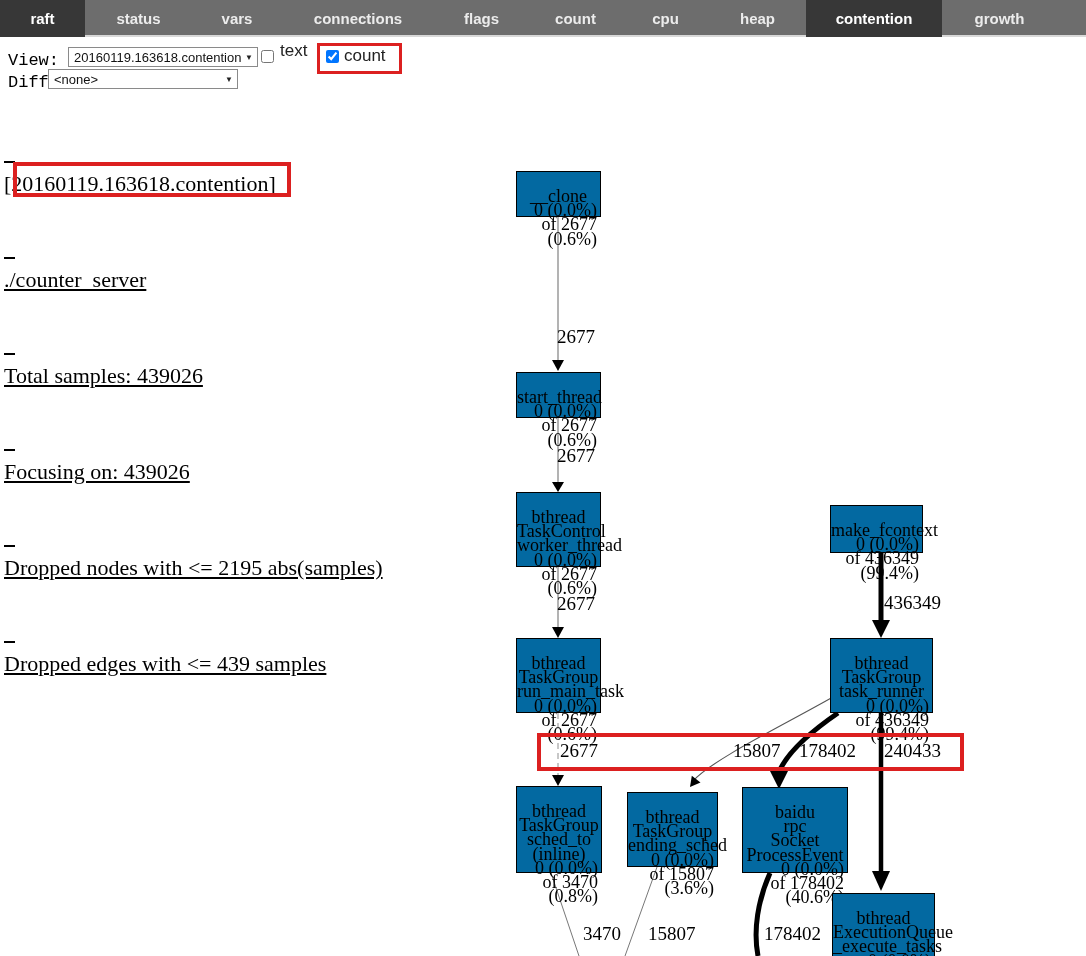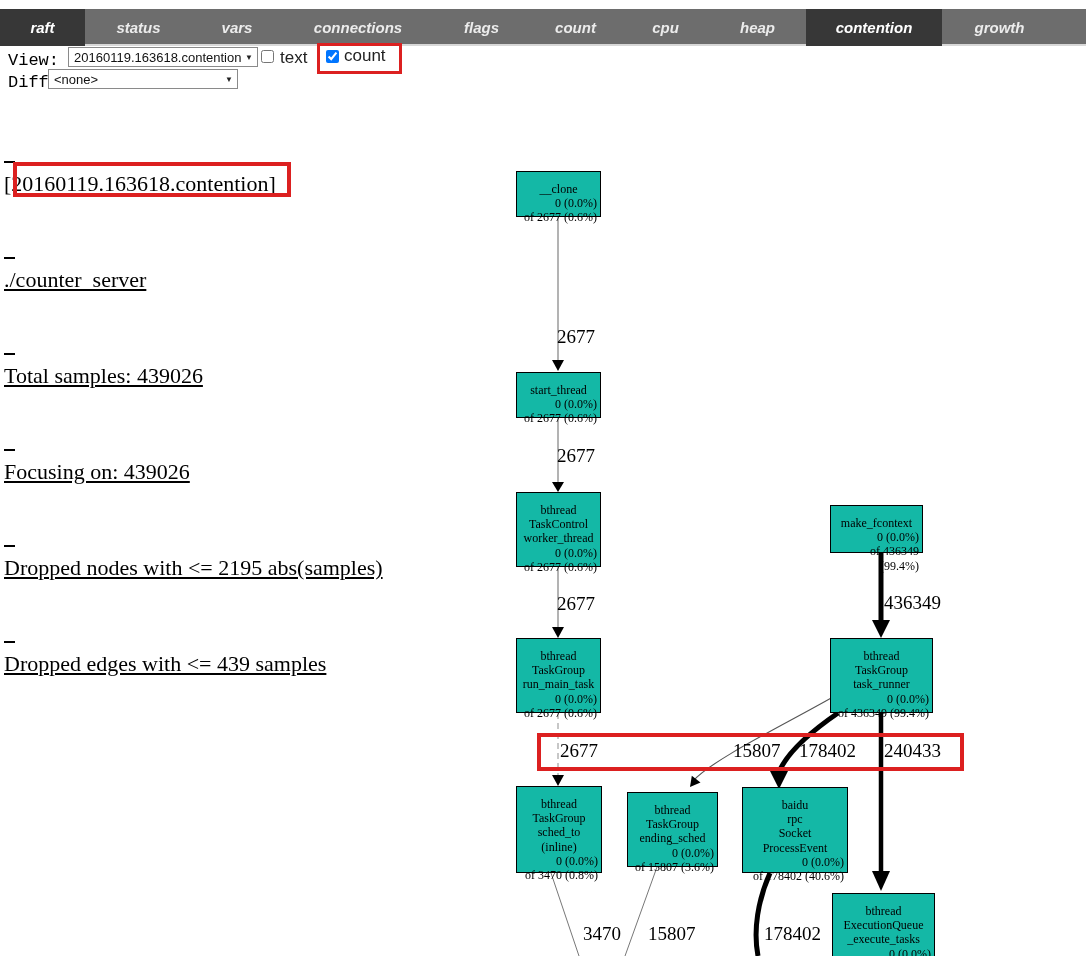--- a/index.html
+++ b/index.html
@@ -1,43 +1,43 @@
 <!DOCTYPE html>
 <html><head>
 <meta charset="utf-8">
 <style>
   * { margin:0; padding:0; box-sizing:border-box; }
   html,body { width:1086px; height:956px; overflow:hidden; background:#fff; position:relative;
               font-family:"Liberation Sans", sans-serif; }
 
   
-  .navbar { position:absolute; left:0; top:9px; width:1086px; height:37px; background:#6d6d6d;
-            border-bottom:2px solid #d8d8d8; display:flex;font-style:italic; }
+  .navbar { position:absolute; left:0; top:0; width:1086px; height:37px; background:#6d6d6d;
+            border-bottom:2px solid #d8d8d8; display:flex; }
   .tab { height:37px; display:flex; align-items:center; justify-content:center;
          color:#ececec; font-size:15px; font-weight:bold; cursor:pointer; }
   .tab.dark { background:#373737; color:#fff; }
 
   
   .ctl-label { position:absolute; font-family:"Liberation Mono", monospace; font-size:17px; color:#000; }
   .selectbox { position:absolute; width:190px; height:20px; border:1px solid #8a8a8a; background:#fff;
                font-size:13px; color:#111; padding:2px 18px 0 5px; white-space:nowrap; overflow:hidden; }
   .selectbox .arrow { position:absolute; right:4px; top:5px; font-size:8px; color:#222; }
   .cbx { position:absolute; width:13px; height:13px; }
   .cbx-label { position:absolute; font-size:17px; color:#222; }
 
   
   .summary { position:absolute; left:4px; top:104px; font-family:"Liberation Serif", serif;
              font-size:22px; line-height:32px; color:#000; white-space:pre;text-decoration:underline; }
 
   
   svg.edges { position:absolute; left:0; top:0; width:1086px; height:956px; pointer-events:none; }
   svg.edges text { font-family:"Liberation Serif", serif; font-size:19px; fill:#000; }
-  .gnode { position:absolute; background:#14b8a6; border:1.5px solid #000;
-           font-family:"Liberation Serif", serif; font-size:12px; line-height:14.2px; color:#000;
-           padding-top:10px; }
+  .gnode { position:absolute; background:#0369a1; border:1.5px solid #000;
+           font-family:"Liberation Serif", serif; font-size:18px; line-height:14.2px; color:#000;
+           padding-top:17px; }
   .nnames { text-align:center; white-space:pre-line; }
   .nstats { text-align:right; padding-right:3px; white-space:pre-line; }
 
   
   .redbox { position:absolute; border:3px solid #dc2020; z-index:50; }
   .redbox.thick { border-width:4px; }
 </style>
 </head>
 <body>
 
@@ -59,21 +59,21 @@
   <span>20160119.163618.contention</span>
   <span class="arrow">▼</span>
 </div>
 <div class="ctl-label" style="left:8px; top:73px">Diff:</div>
 <div class="selectbox" style="left:48px; top:69px">
   <span>&lt;none&gt;</span>
   <span class="arrow">▼</span>
 </div>
 
 <input type="checkbox" class="cbx" style="left: 261px; top: 50px;">
-<div class="cbx-label" style="left:280px; top:48px">text</div>
+<div class="cbx-label" style="left:280px; top:41px">text</div>
 <input type="checkbox" class="cbx" style="left: 326px; top: 50px;" checked="checked">
 <div class="cbx-label" style="left:344px; top:46px">count</div>
 
 <div class="summary">
   <div>[20160119.163618.contention]</div>
   <div>./counter_server</div>
   <div>Total samples: 439026</div>
   <div>Focusing on: 439026</div>
   <div>Dropped nodes with &lt;= 2195 abs(samples)</div>
   <div>Dropped edges with &lt;= 439 samples</div>

